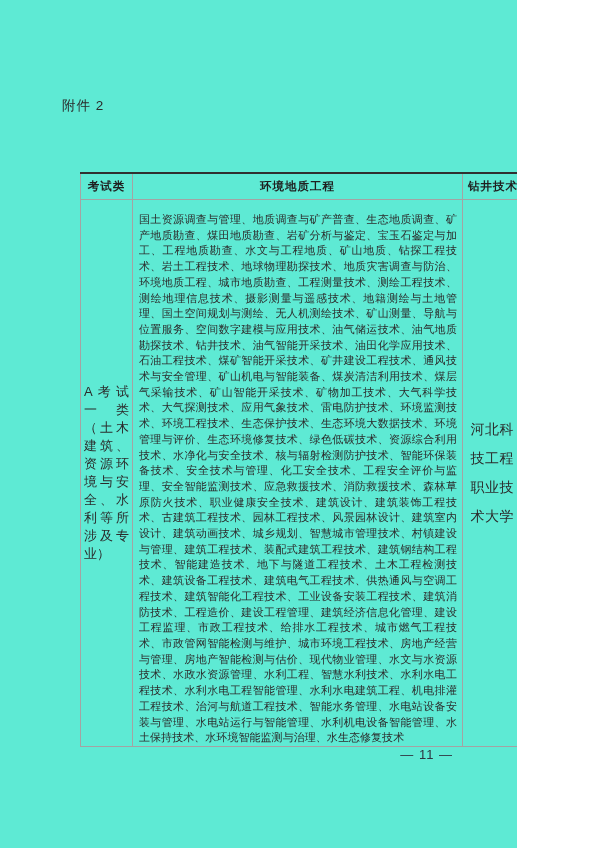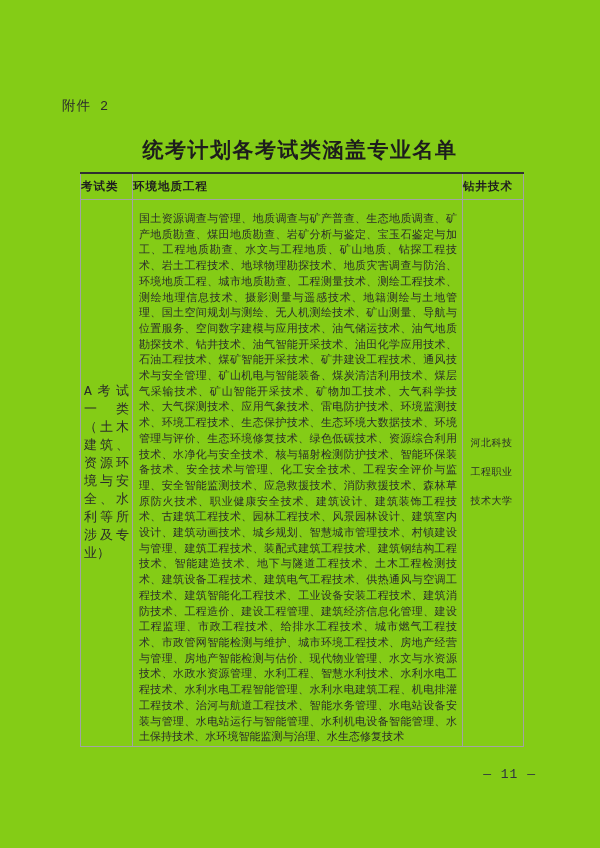--- a/index.html
+++ b/index.html
@@ -1,21 +1,21 @@
 <!DOCTYPE html>
 <html><head>
 <meta charset="utf-8">
 <style>
   html, body { margin: 0; padding: 0; background: #ffffff; }
   .page {
     position: relative;
-    width: 600px;
+    width: 517px;
     height: 848px;
-    background: #84cc16;
-    font-family: Liberation Mono, monospace;
+    background: #5eead4;
+    font-family: Liberation Sans, sans-serif;
     color: #2b2b2b;
     overflow: hidden;
   }
   .attachment-label {
     position: absolute;
     left: 62px;
     top: 97px;
     font-size: 13.5px;
     letter-spacing: 1px;
   }
@@ -40,21 +40,21 @@
   }
   .doc-table th, .doc-table td {
     border: 1px solid #a3a3a3;
     padding: 0;
   }
   .doc-table th {
     border-top: 2.5px solid #303030;
     height: 25px;
     font-size: 11.5px;
     font-weight: 700;
-    text-align: left;
+    text-align: center;
     letter-spacing: 1px;
     color: #1f1f1f;
   }
   td.cell-exam-category {
     vertical-align: middle;
     font-size: 13px;
   }
   td.cell-exam-category .narrow-text {
     width: 45px;
     margin: 0 auto;
@@ -68,46 +68,45 @@
   }
   td.cell-majors .majors-text {
     padding: 12px 5px 0 6px;
     font-size: 11px;
     line-height: 15.7px;
     text-align: justify;
     letter-spacing: 0.05px;
   }
   td.cell-lead {
     vertical-align: middle;
-    font-size: 10px;
+    font-size: 14px;
   }
   td.cell-lead .narrow-text {
     width: 45px;
     margin: 0 auto;
     line-height: 29px;
     letter-spacing: 0.5px;
   }
   .page-number {
     position: absolute;
-    top: 767px;
+    top: 747px;
     right: 64px;
     font-size: 13px;
     letter-spacing: 1px;
     color: #2f3440;
     margin-left: 16px;
   }
 </style>
 </head>
 <body>
 
 <div class="page">
 
   <div class="attachment-label">附件 2</div>
 
-  <div class="page-title">统考计划各考试类涵盖专业名单</div>
 
   <table class="doc-table">
     <colgroup>
       <col style="width:52px">
       <col style="width:330px">
       <col style="width:61px">
     </colgroup>
     <thead>
       <tr>
         <th>考试类</th>

